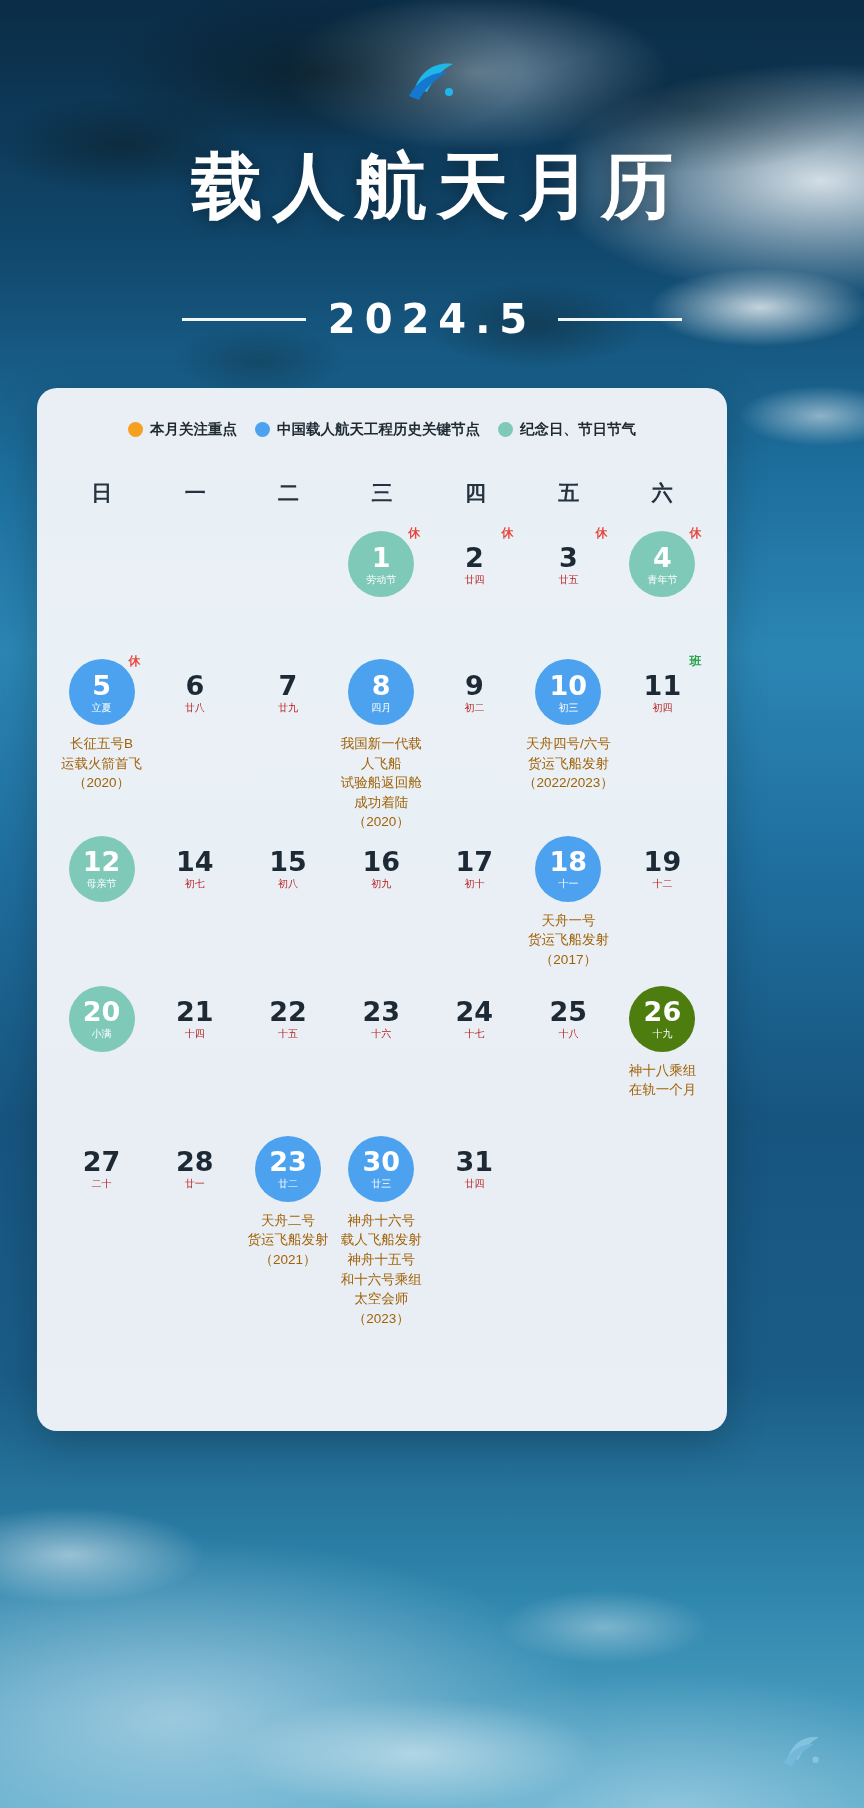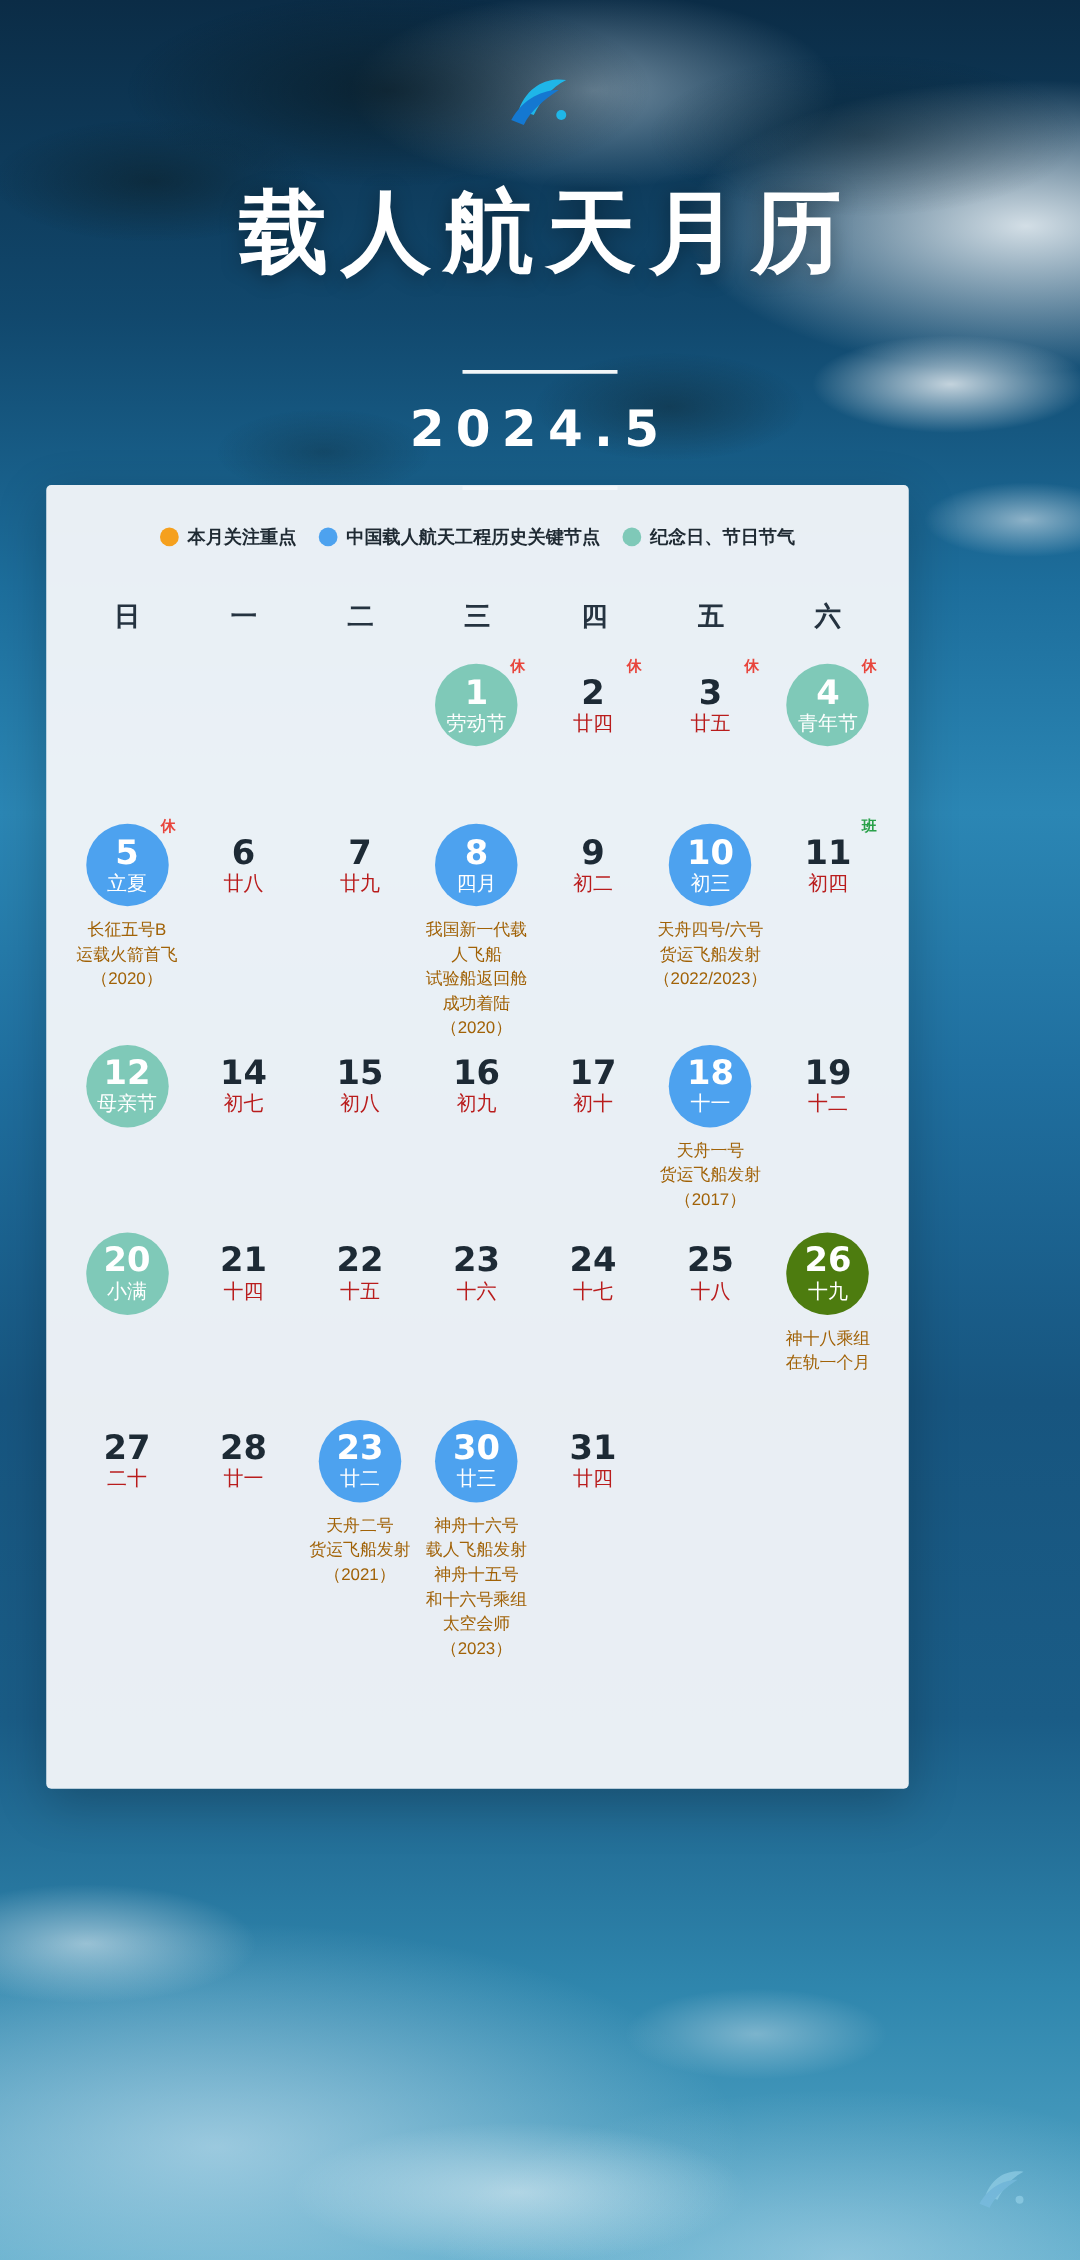--- a/index.html
+++ b/index.html
@@ -54,35 +54,35 @@
     color: #fff;
     font-size: 72px;
     font-weight: 900;
     letter-spacing: 10px;
     text-shadow: 0 3px 16px rgba(0,0,0,.35);
     line-height: 1;
     padding-left: 10px;
   }
   .subtitle-row {
     position: absolute; top: 296px; left: 0; right: 0;
-    display: flex; align-items: center; justify-content: center; gap: 22px; flex-direction: column;
+    display: flex; align-items: center; justify-content: center; gap: 22px;
   }
   .rule { width: 124px; height: 3px; background: #fff; opacity: .95; }
   .subtitle {
     color: #fff; font-size: 40px; font-weight: 700; letter-spacing: 9px;
     font-family: "DejaVu Sans", sans-serif;
   }
 
   
   .card {
     position: absolute;
     left: 37px; top: 388px;
     width: 690px; height: 1043px;
     background: rgba(244,247,250,0.95);
-    border-radius: 4px;
+    border-radius: 20px;
     box-shadow: 0 12px 40px rgba(0,0,0,.22);
     padding: 26px 18px 0 18px;
   }
 
   .legend {
     display: flex; justify-content: center; align-items: center;
     gap: 18px;
     padding: 6px 0 0 0;
   }
   .legend-item { display: flex; align-items: center; gap: 7px; }
@@ -115,21 +115,21 @@
   }
   .daycircle.plain { background: transparent; }
   .daycircle.green { background: #7fc9b8; }
   .daycircle.blue  { background: #4da2ef; }
   .daycircle.orange{ background: #4d7c0f; }
   .dnum {
     font-size: 27px; font-weight: 800; color: #1d2a35;
     font-family: "DejaVu Sans", sans-serif;
   }
   .daycircle.green .dnum, .daycircle.blue .dnum, .daycircle.orange .dnum { color: #fff; }
-  .dsub { font-size: 16px; margin-top: 4px; color: #3d4a55; }
+  .dsub { font-size: 10px; margin-top: 4px; color: #3d4a55; }
   .daycircle.green .dsub, .daycircle.blue .dsub, .daycircle.orange .dsub { color: #fff; }
   .daycircle.plain .dsub { color: #b91c1c; }
 
   .badge {
     position: absolute; top: -4px; right: -6px;
     font-size: 12px; font-weight: 700; line-height: 1;
   }
   .badge.rest { color: #e8453c; }
   .badge.work { color: #2aa14a; }
 

